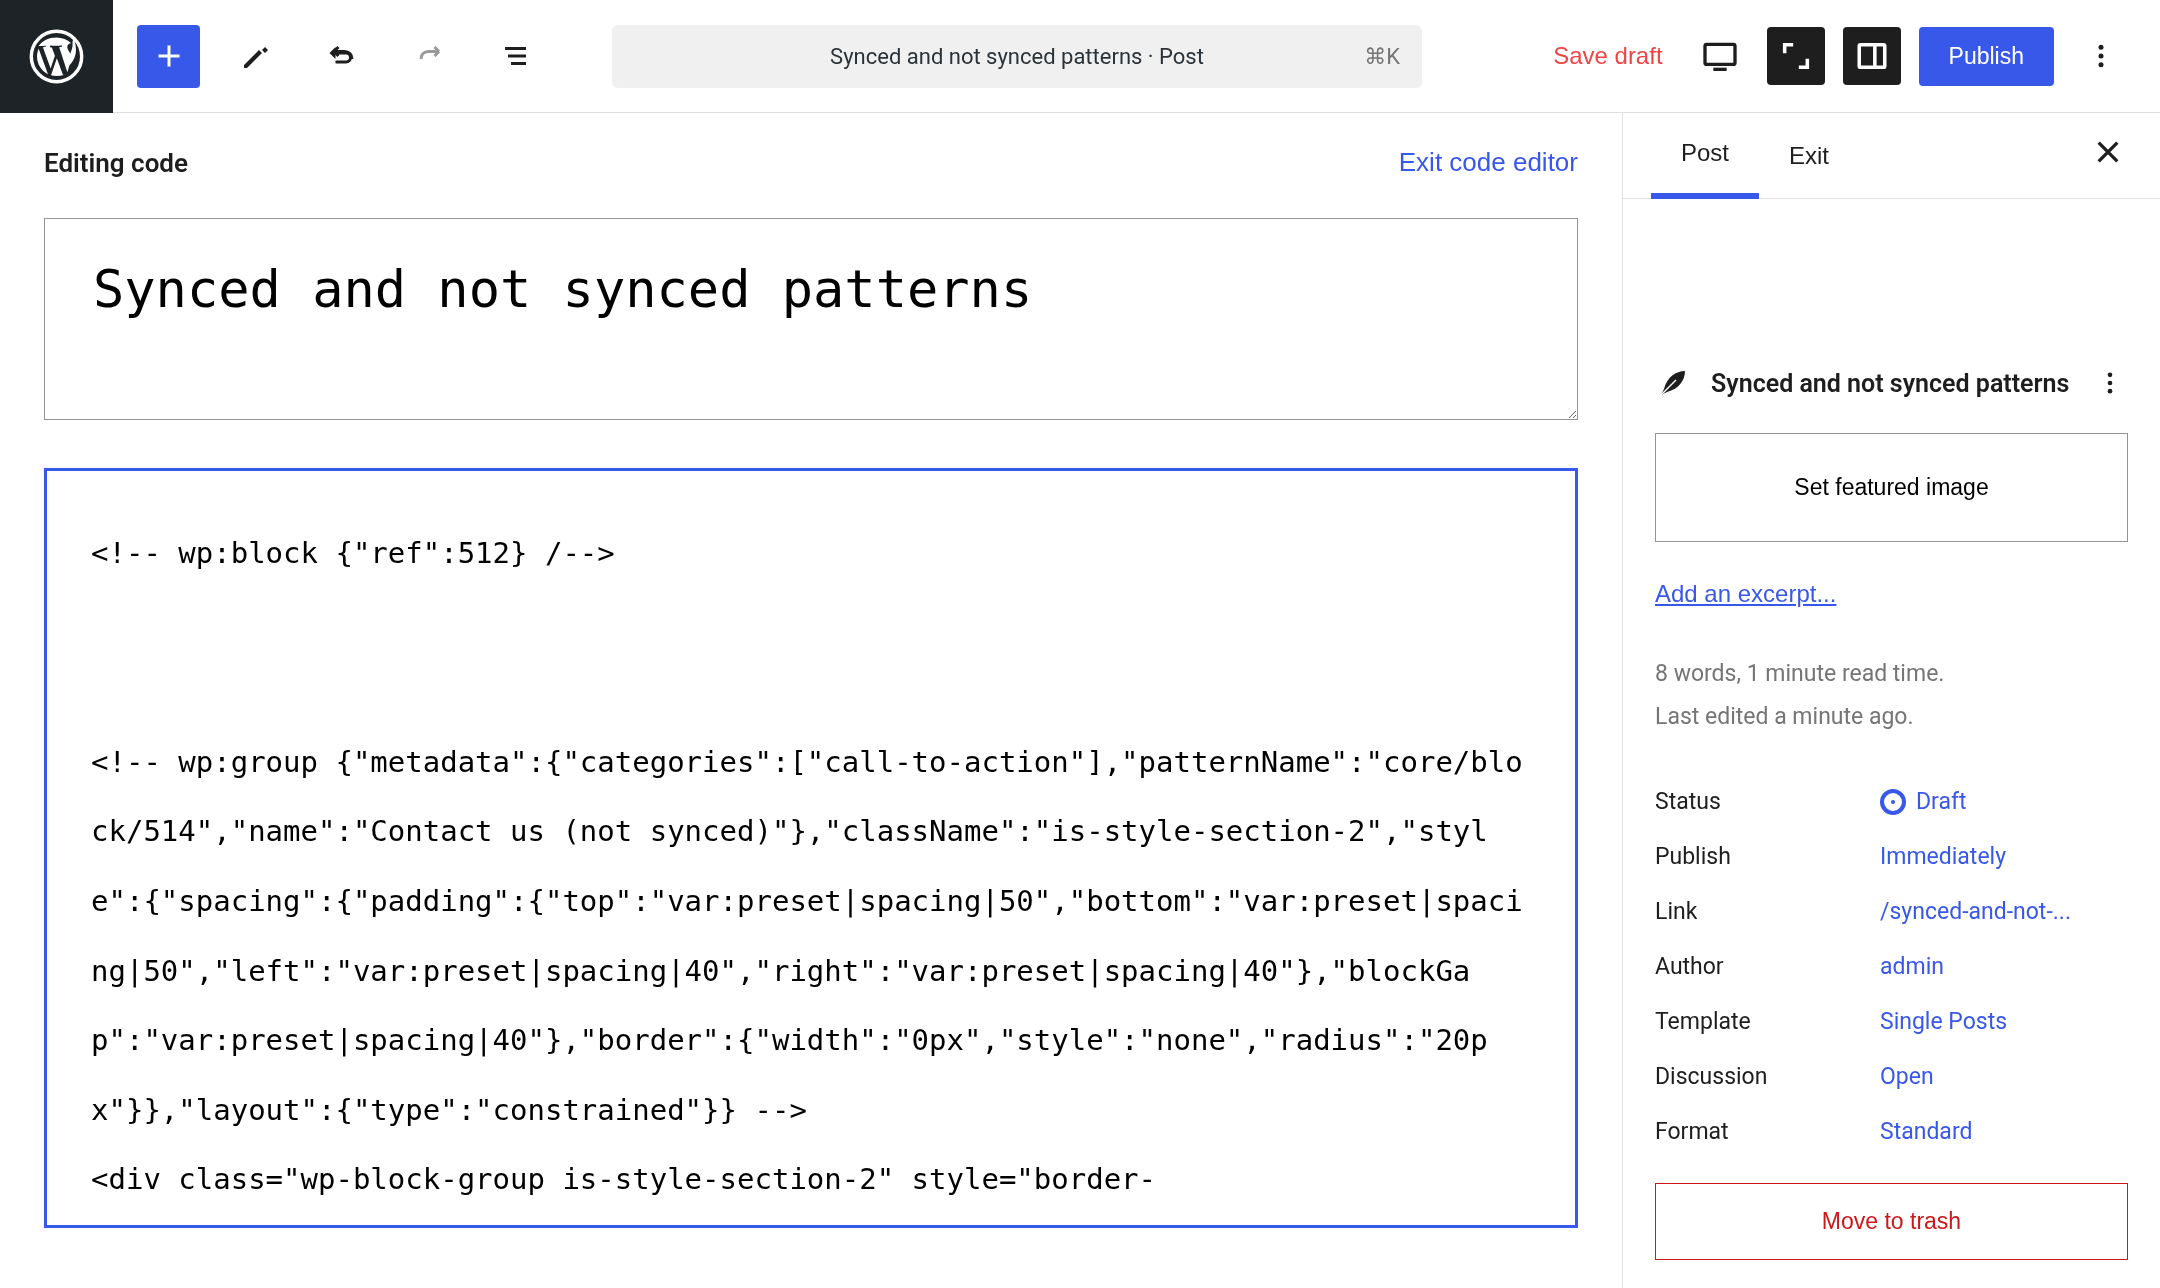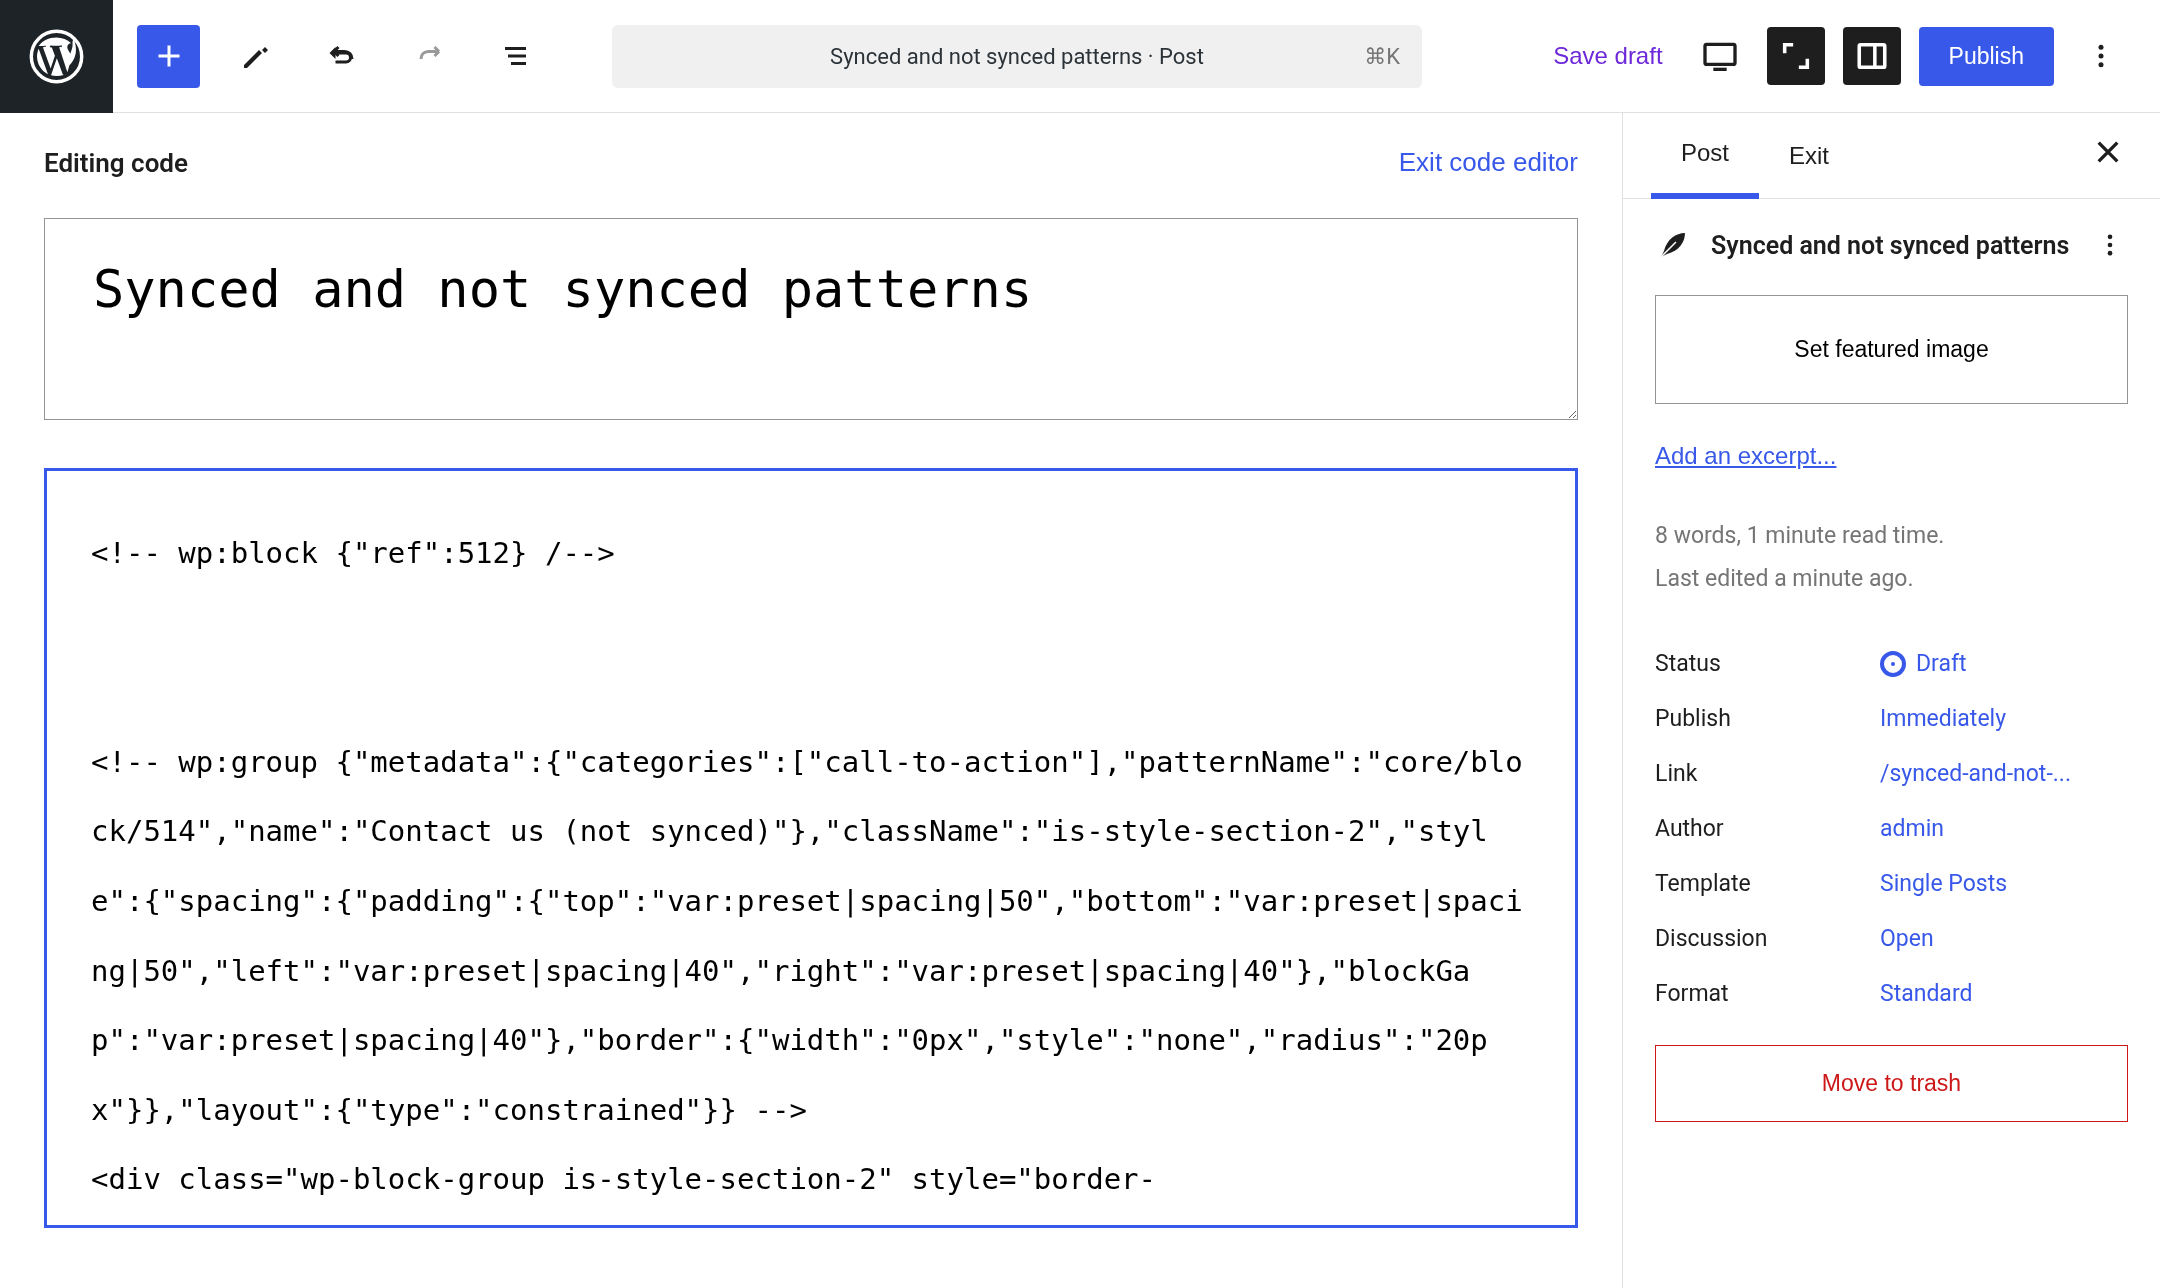--- a/index.html
+++ b/index.html
@@ -7,32 +7,32 @@
 .topbar { display: flex; align-items: center; height: 113px; border-bottom: 1px solid #e0e0e0; }
 .wp-logo { width: 113px; height: 113px; background: #1d2327; display: flex; align-items: center; justify-content: center; }
 .wp-logo svg { width: 55px; height: 55px; }
 .topbar-controls { display: flex; align-items: center; padding-left: 24px; gap: 24px; flex: 1; }
 .btn-square { width: 63px; height: 63px; display: flex; align-items: center; justify-content: center; border-radius: 4px; cursor: pointer; background: transparent; border: none; }
 .btn-add { background: #3858e9; color: #fff; }
 .document-bar { flex: 1; max-width: 810px; height: 63px; background: #f0f0f0; border-radius: 6px; display: flex; align-items: center; justify-content: center; position: relative; margin: 0 40px; }
 .document-bar-title { font-size: 22px; color: #2c3338; }
 .document-bar-kbd { position: absolute; right: 22px; font-size: 22px; color: #757575; }
 .topbar-right { display: flex; align-items: center; gap: 18px; padding-right: 30px; }
-.save-draft { color: #6d28d9; font-size: 24px; background: none; border: none; cursor: pointer; margin-right: 10px; }
+.save-draft { color: #ef4444; font-size: 24px; background: none; border: none; cursor: pointer; margin-right: 10px; }
 .icon-btn { width: 58px; height: 58px; display: flex; align-items: center; justify-content: center; cursor: pointer; background: transparent; border: none; border-radius: 4px; }
 .icon-btn.dark { background: #1e1e1e; color: #fff; }
 .publish-btn { background: #3858e9; color: #fff; font-size: 23px; padding: 16px 30px; border: none; border-radius: 4px; cursor: pointer; }
 .main { display: flex; height: calc(100% - 113px); }
 .editor-area { flex: 1; padding: 34px 44px; overflow: hidden; }
 .editor-header { display: flex; justify-content: space-between; align-items: center; margin-bottom: 40px; }
 .editing-code-label { font-size: 26px; font-weight: 600; }
 .exit-link { color: #3858e9; font-size: 26px; background: none; border: none; cursor: pointer; }
 .title-input { width: 100%; border: 1px solid #949494; padding: 40px 48px; font-size: 52px; font-family: Menlo, Consolas, monospace; outline: none; resize: both; margin-bottom: 44px; }
 .code-textarea { width: 100%; height: 760px; border: 3px solid #3858e9; padding: 48px 44px; font-size: 29px; font-family: Menlo, Consolas, monospace; line-height: 2.4; outline: none; resize: none; white-space: pre-wrap; word-break: break-all; }
-.sidebar { width: 538px; border-left: 1px solid #e0e0e0; display: flex; flex-direction: column; overflow-y: auto; }
+.sidebar { width: 538px; border-left: 1px solid #e0e0e0; display: flex; flex-direction: column; overflow-y: auto; justify-content: space-between; }
 .sidebar-tabs { display: flex; align-items: center; border-bottom: 1px solid #e0e0e0; padding: 0 28px; position: relative; }
 .sidebar-tab { padding: 26px 30px; font-size: 24px; cursor: pointer; border: none; background: none; color: #1e1e1e; }
 .sidebar-tab.active { border-bottom: 6px solid #3858e9; font-weight: 500; margin-bottom: -1px; }
 .sidebar-close { position: absolute; right: 28px; background: none; border: none; cursor: pointer; font-size: 30px; padding: 8px; }
 .sidebar-content { padding: 28px 32px; }
 .post-header { display: flex; align-items: flex-start; gap: 20px; margin-bottom: 28px; }
 .post-icon svg { width: 36px; height: 36px; }
 .post-title { font-size: 25px; font-weight: 600; line-height: 1.5; flex: 1; }
 .post-kebab { background: none; border: none; cursor: pointer; padding: 4px; }
 .featured-btn { width: 100%; padding: 40px; border: 1px solid #949494; background: #fff; font-size: 23px; cursor: pointer; margin-bottom: 38px; }

